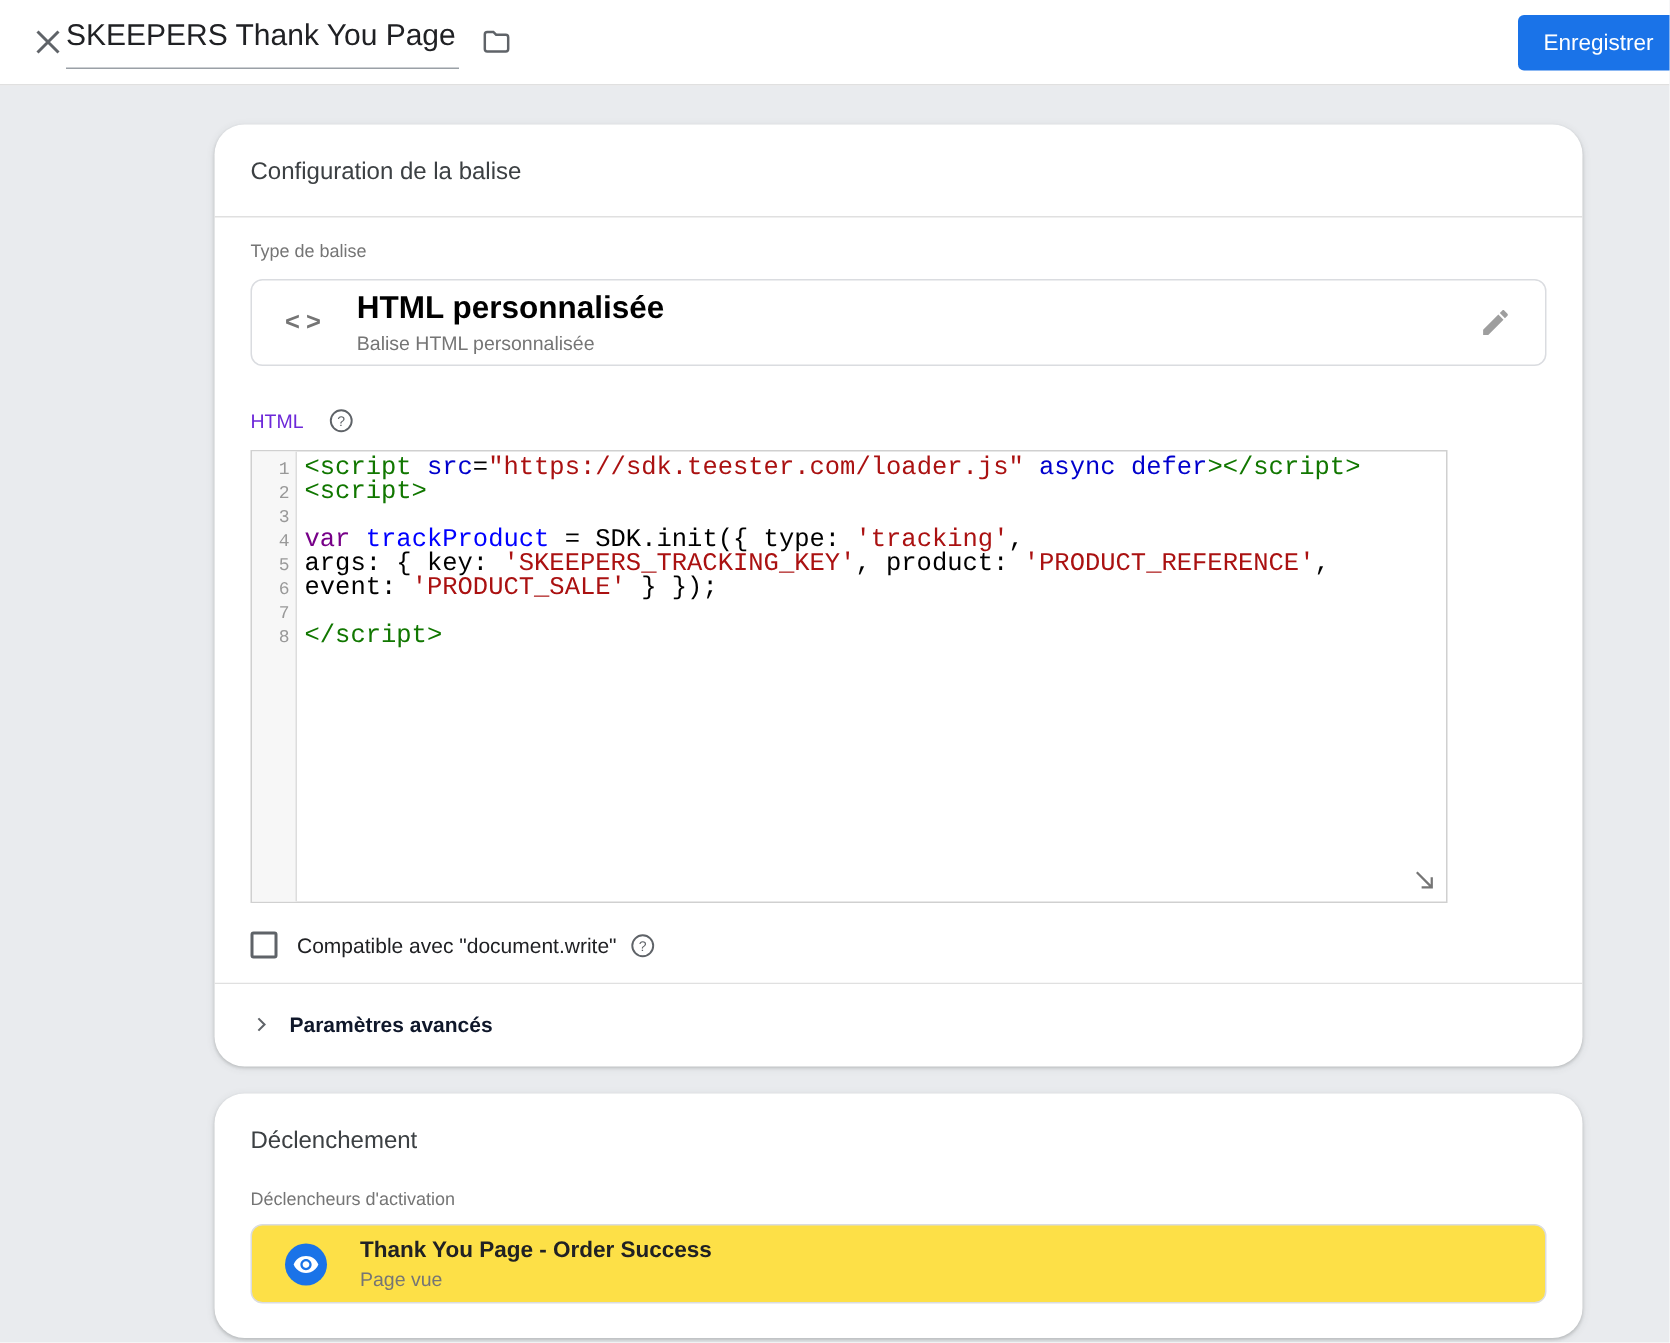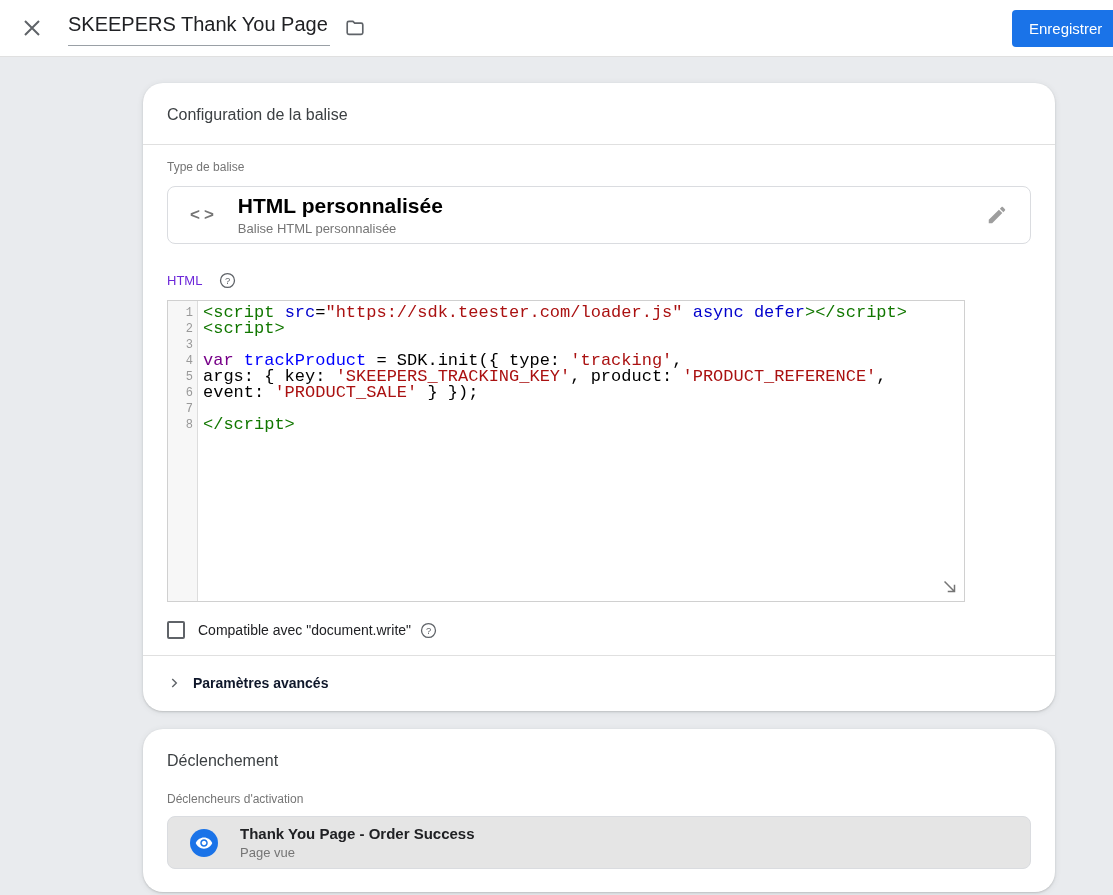--- a/index.html
+++ b/index.html
@@ -10,21 +10,21 @@
     color:#202124;
     position:relative;
   }
   
   .topbar {
     height:57px; background:#fff; border-bottom:1px solid #e0e0e0;
     display:flex; align-items:center; position:relative;
   }
   .close-btn { margin-left:20px; width:24px; height:24px; display:flex; align-items:center; justify-content:center; cursor:pointer; }
   .tag-title {
-    margin-left:24px; font-size:20px; color:#202124;
+    font-size:20px; color:#202124;
     border-bottom:1px solid #9aa0a6; padding:2px 2px 10px 0; line-height:22px;
     display:inline-block;
   }
   .folder-btn { margin-left:13px; width:24px; height:24px; display:flex; align-items:center; justify-content:center; cursor:pointer; }
   .save-btn {
     position:absolute; left:1012px; top:10px; height:37px; width:130px;
     background:var(--accent,#1a73e8); color:#fff; border:none; border-radius:4px;
     font-family:"Liberation Sans", sans-serif; font-size:15px; text-align:left; padding-left:17px;
     cursor:pointer;
   }
@@ -85,21 +85,21 @@
   .docwrite-label { margin-left:13px; font-size:14px; color:#202124; }
   .help-icon { margin-left:9px; width:17px; height:17px; cursor:pointer; display:inline-flex; }
   
   .advanced-row {
     margin-top:16px; border-top:1px solid #e0e0e0; padding:19px 24px 20px;
     display:flex; align-items:center; cursor:pointer; border-radius:0 0 8px 8px;
   }
   .advanced-label { margin-left:12px; font-size:14px; font-weight:bold; color:#0f172a; }
   
   .trigger-box {
-    margin-top:10px; height:53px; background:#e5e5e5; border:1px solid #dadce0; border-radius:8px;
+    margin-top:10px; height:53px; background:#fde047; border:1px solid #dadce0; border-radius:8px;
     display:flex; align-items:center; cursor:pointer;
   }
   .eye-circle {
     margin-left:22px; width:28px; height:28px; border-radius:50%;
     background:var(--accent,#1a73e8); display:flex; align-items:center; justify-content:center;
   }
   .trigger-texts { margin-left:22px; }
   .trigger-name { font-size:15px; font-weight:bold; color:#202124; }
   .trigger-type { font-size:13px; color:#757575; margin-top:3px; }
 </style>

